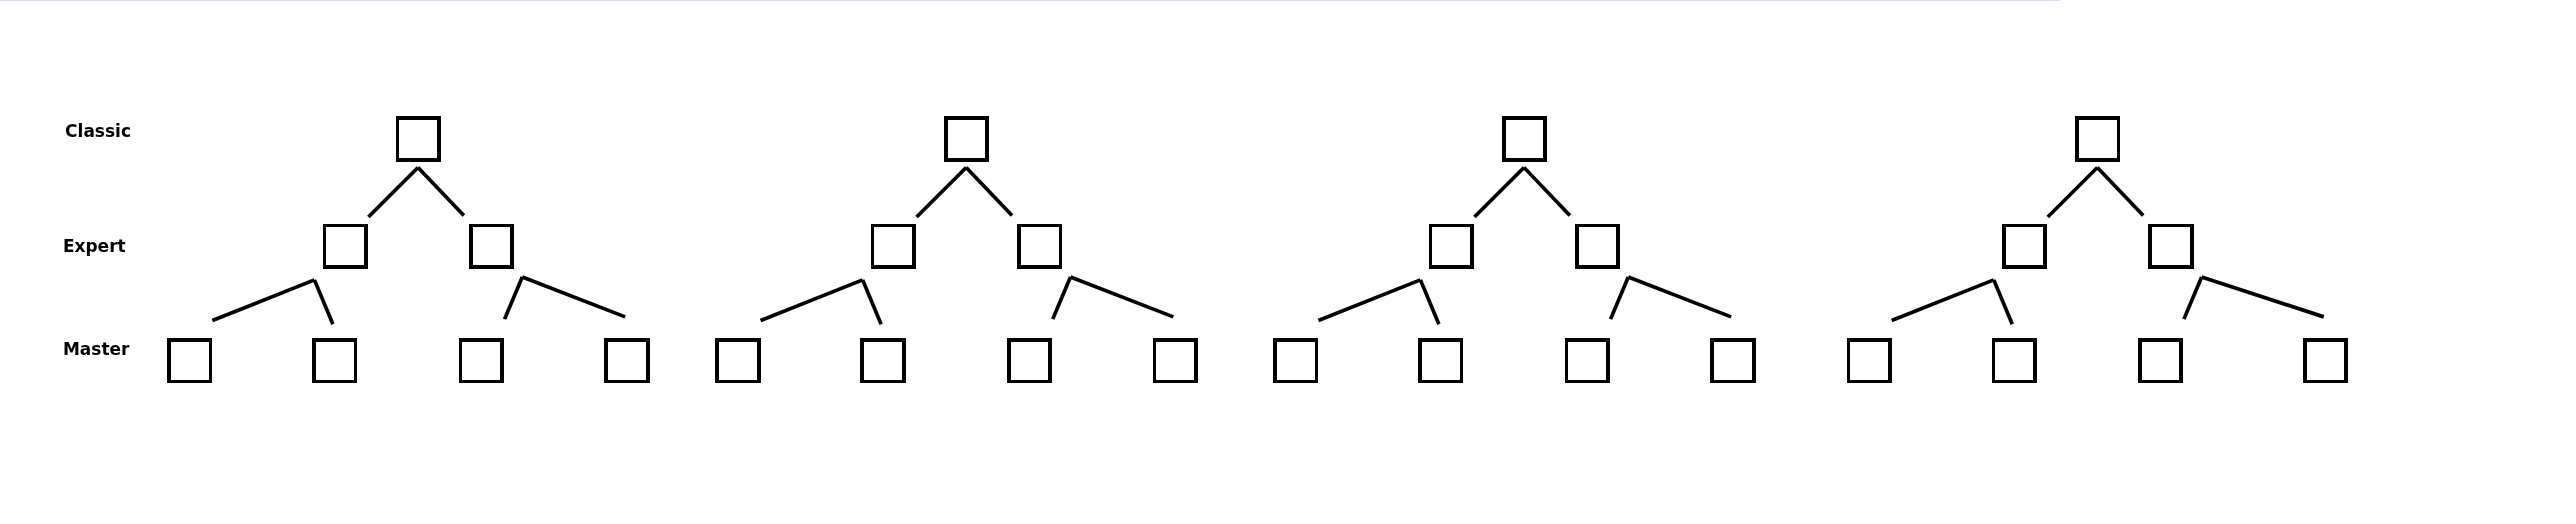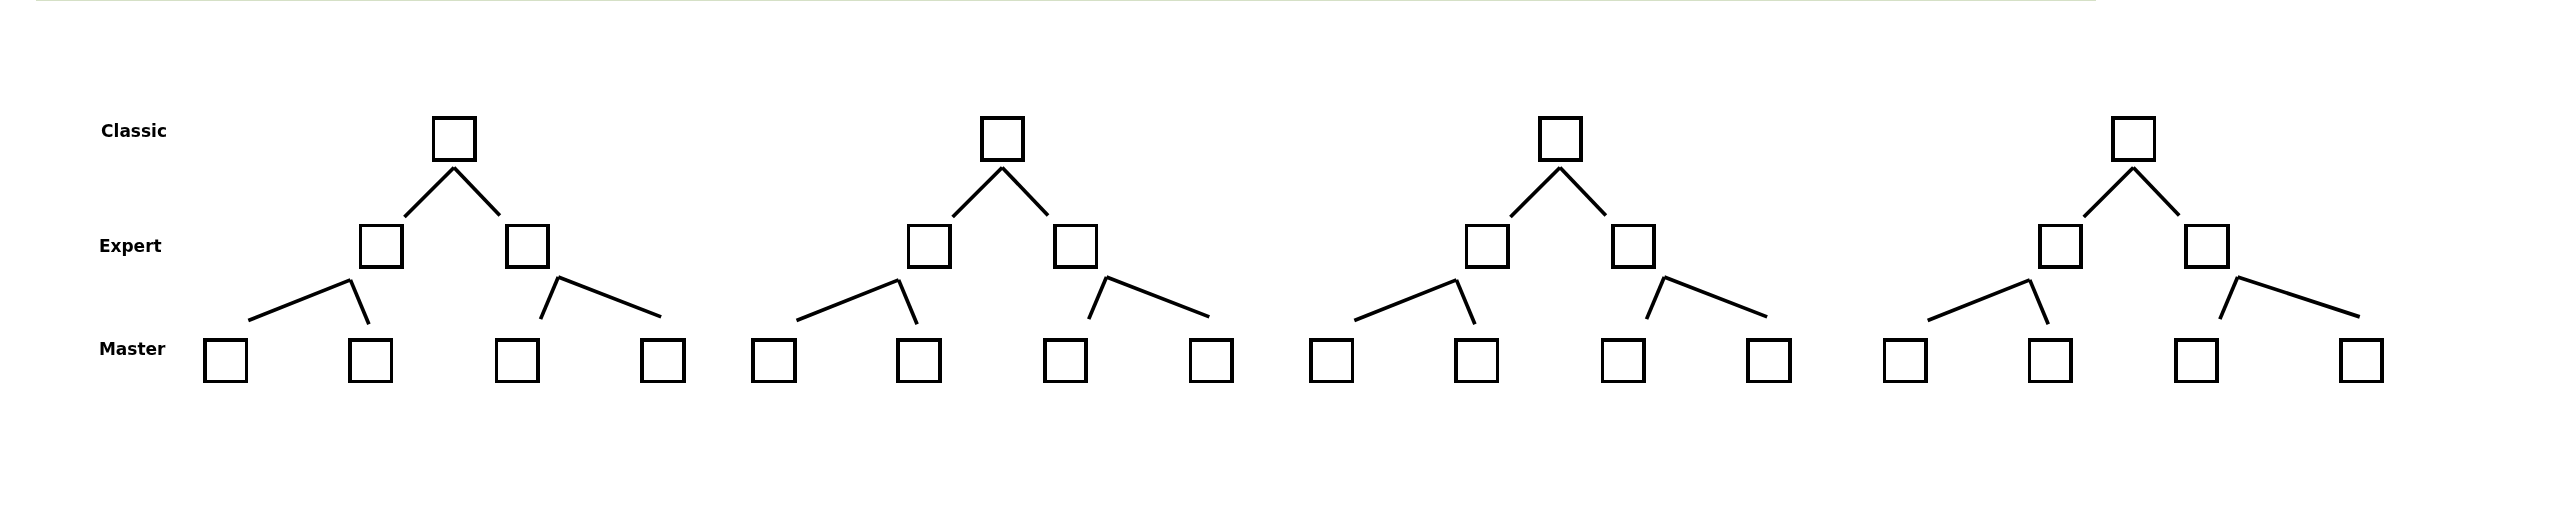--- a/index.html
+++ b/index.html
@@ -10,22 +10,21 @@
   body {
     width: 2576px;
     height: 525px;
     overflow: hidden;
     font-family: "DejaVu Sans", "Liberation Sans", sans-serif;
   }
   #figure-root {
     position: relative;
     width: 2060px;
     height: 525px;
-    background: #4d7c0f;
-    margin-left: 36px;
+    background: #3b82f6;
   }
   #tree-canvas {
     position: absolute;
     top: 0;
     left: 0;
     width: 2576px;
     height: 525px;
     display: block;
   }
   .row-label {

